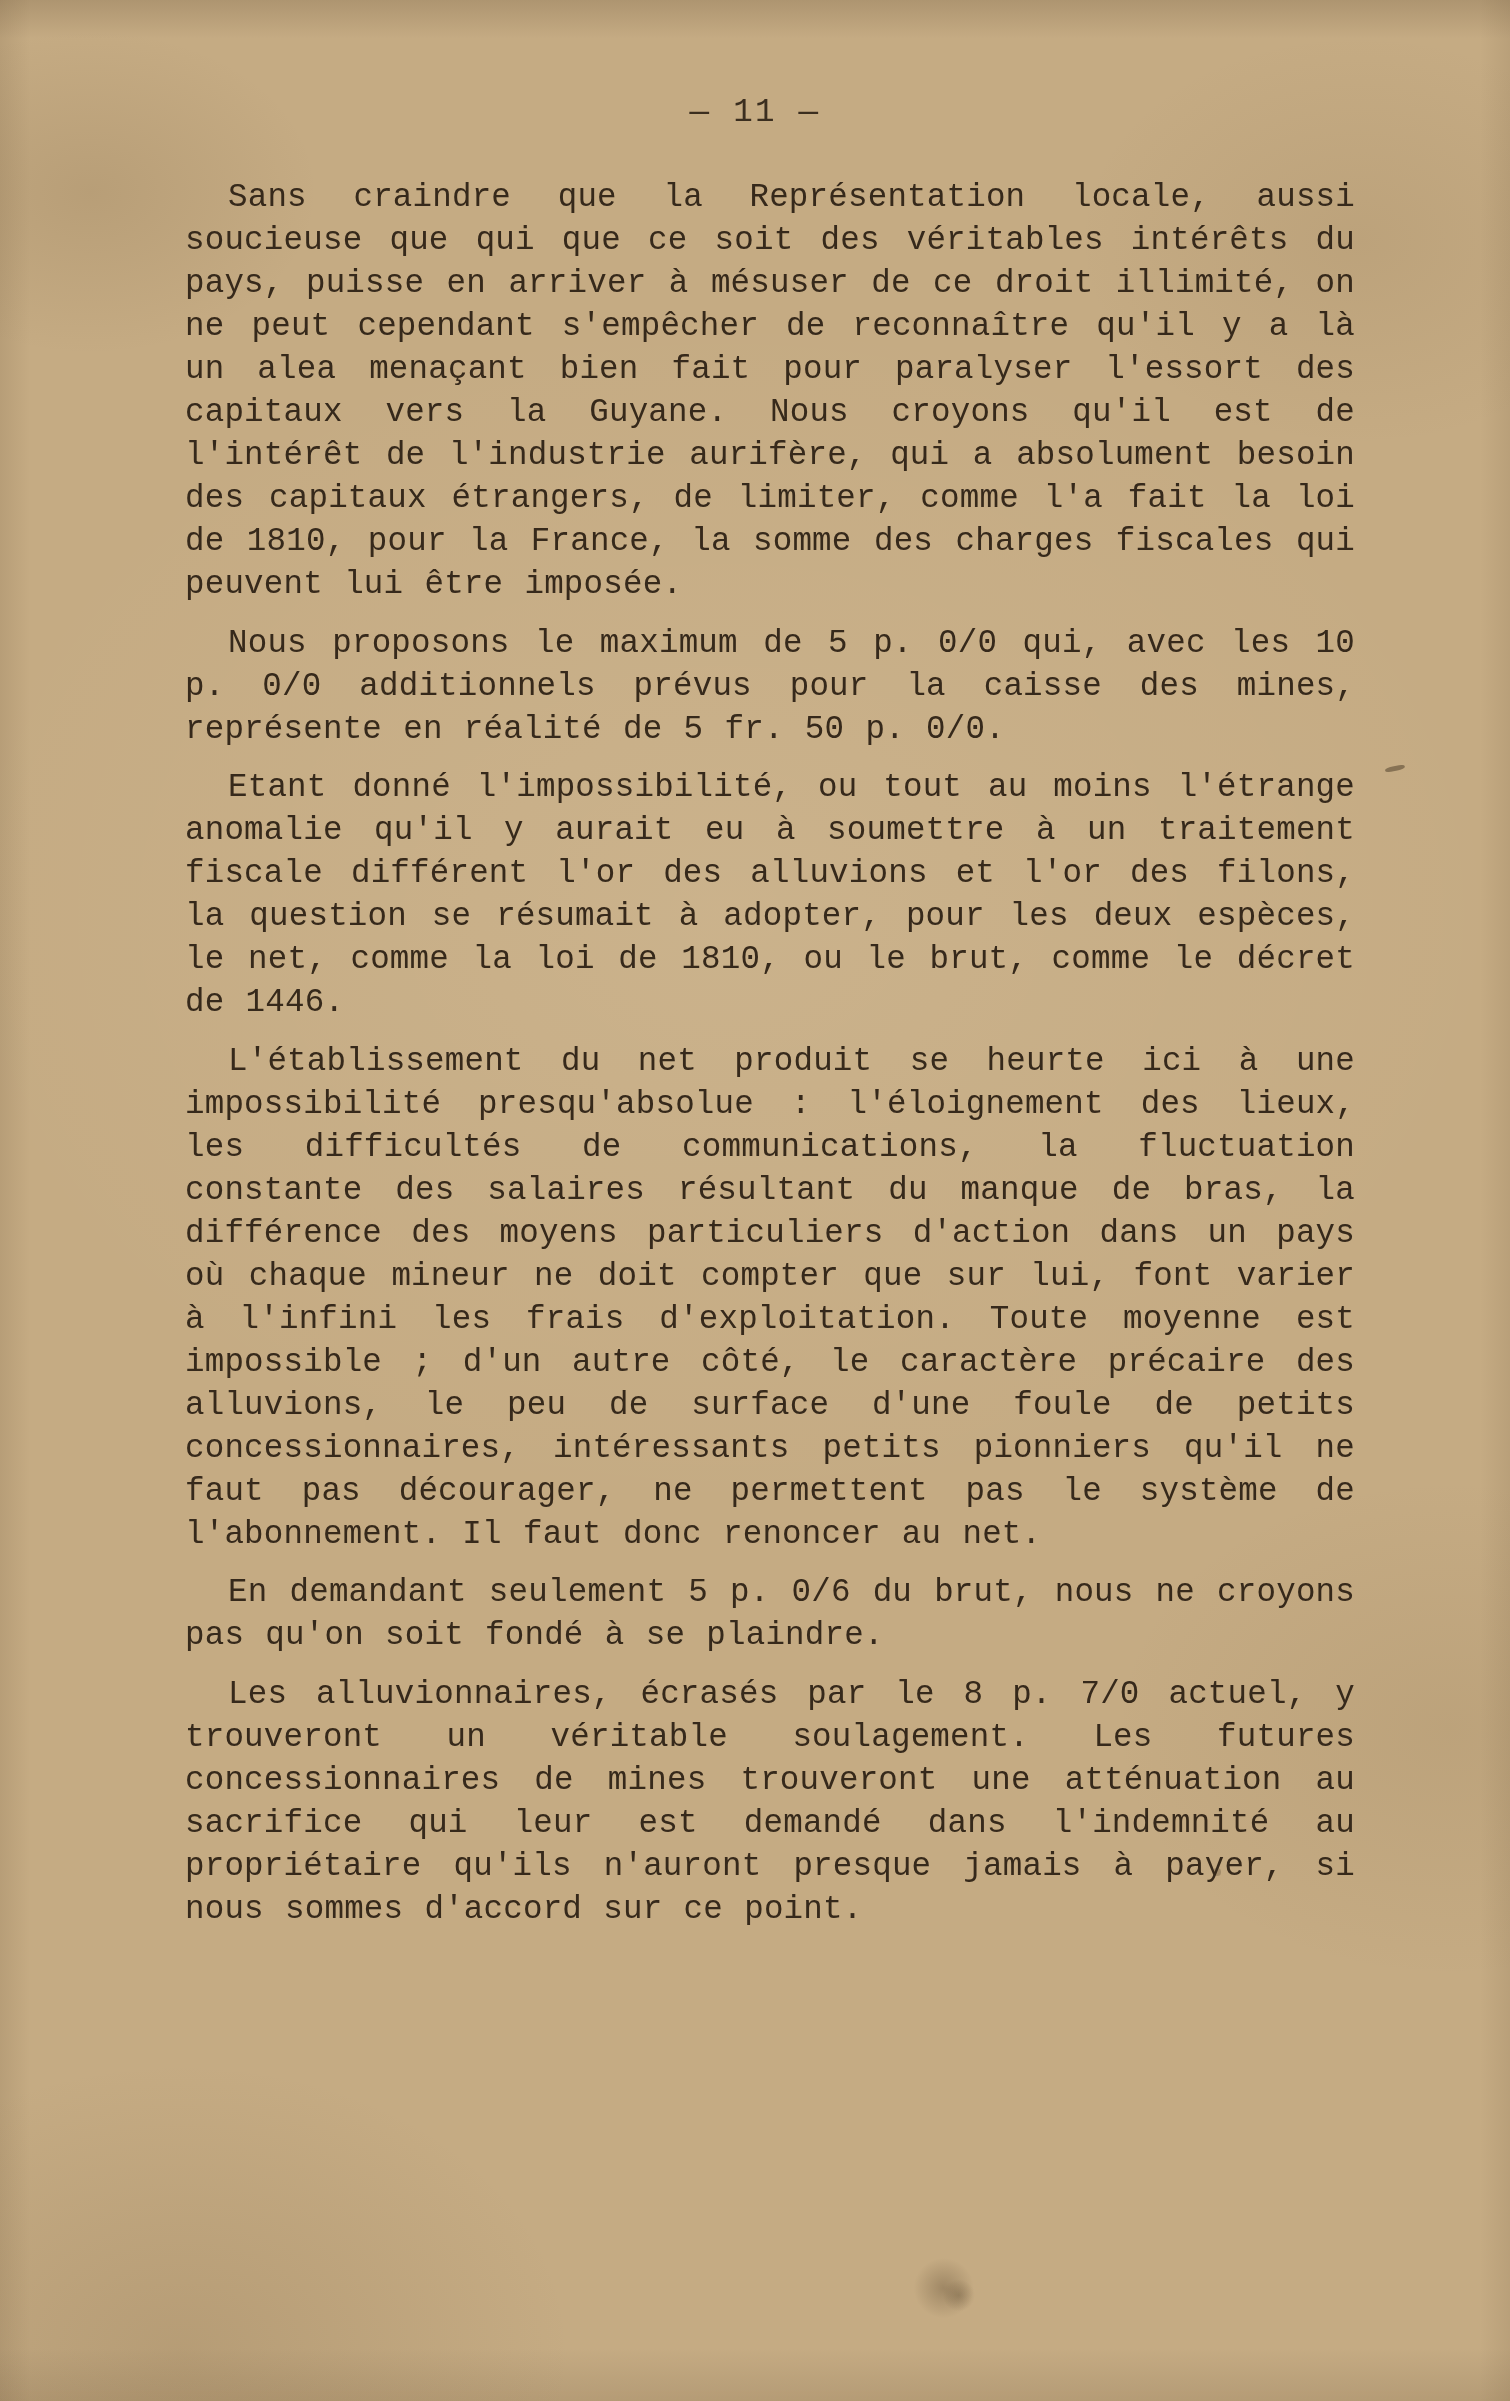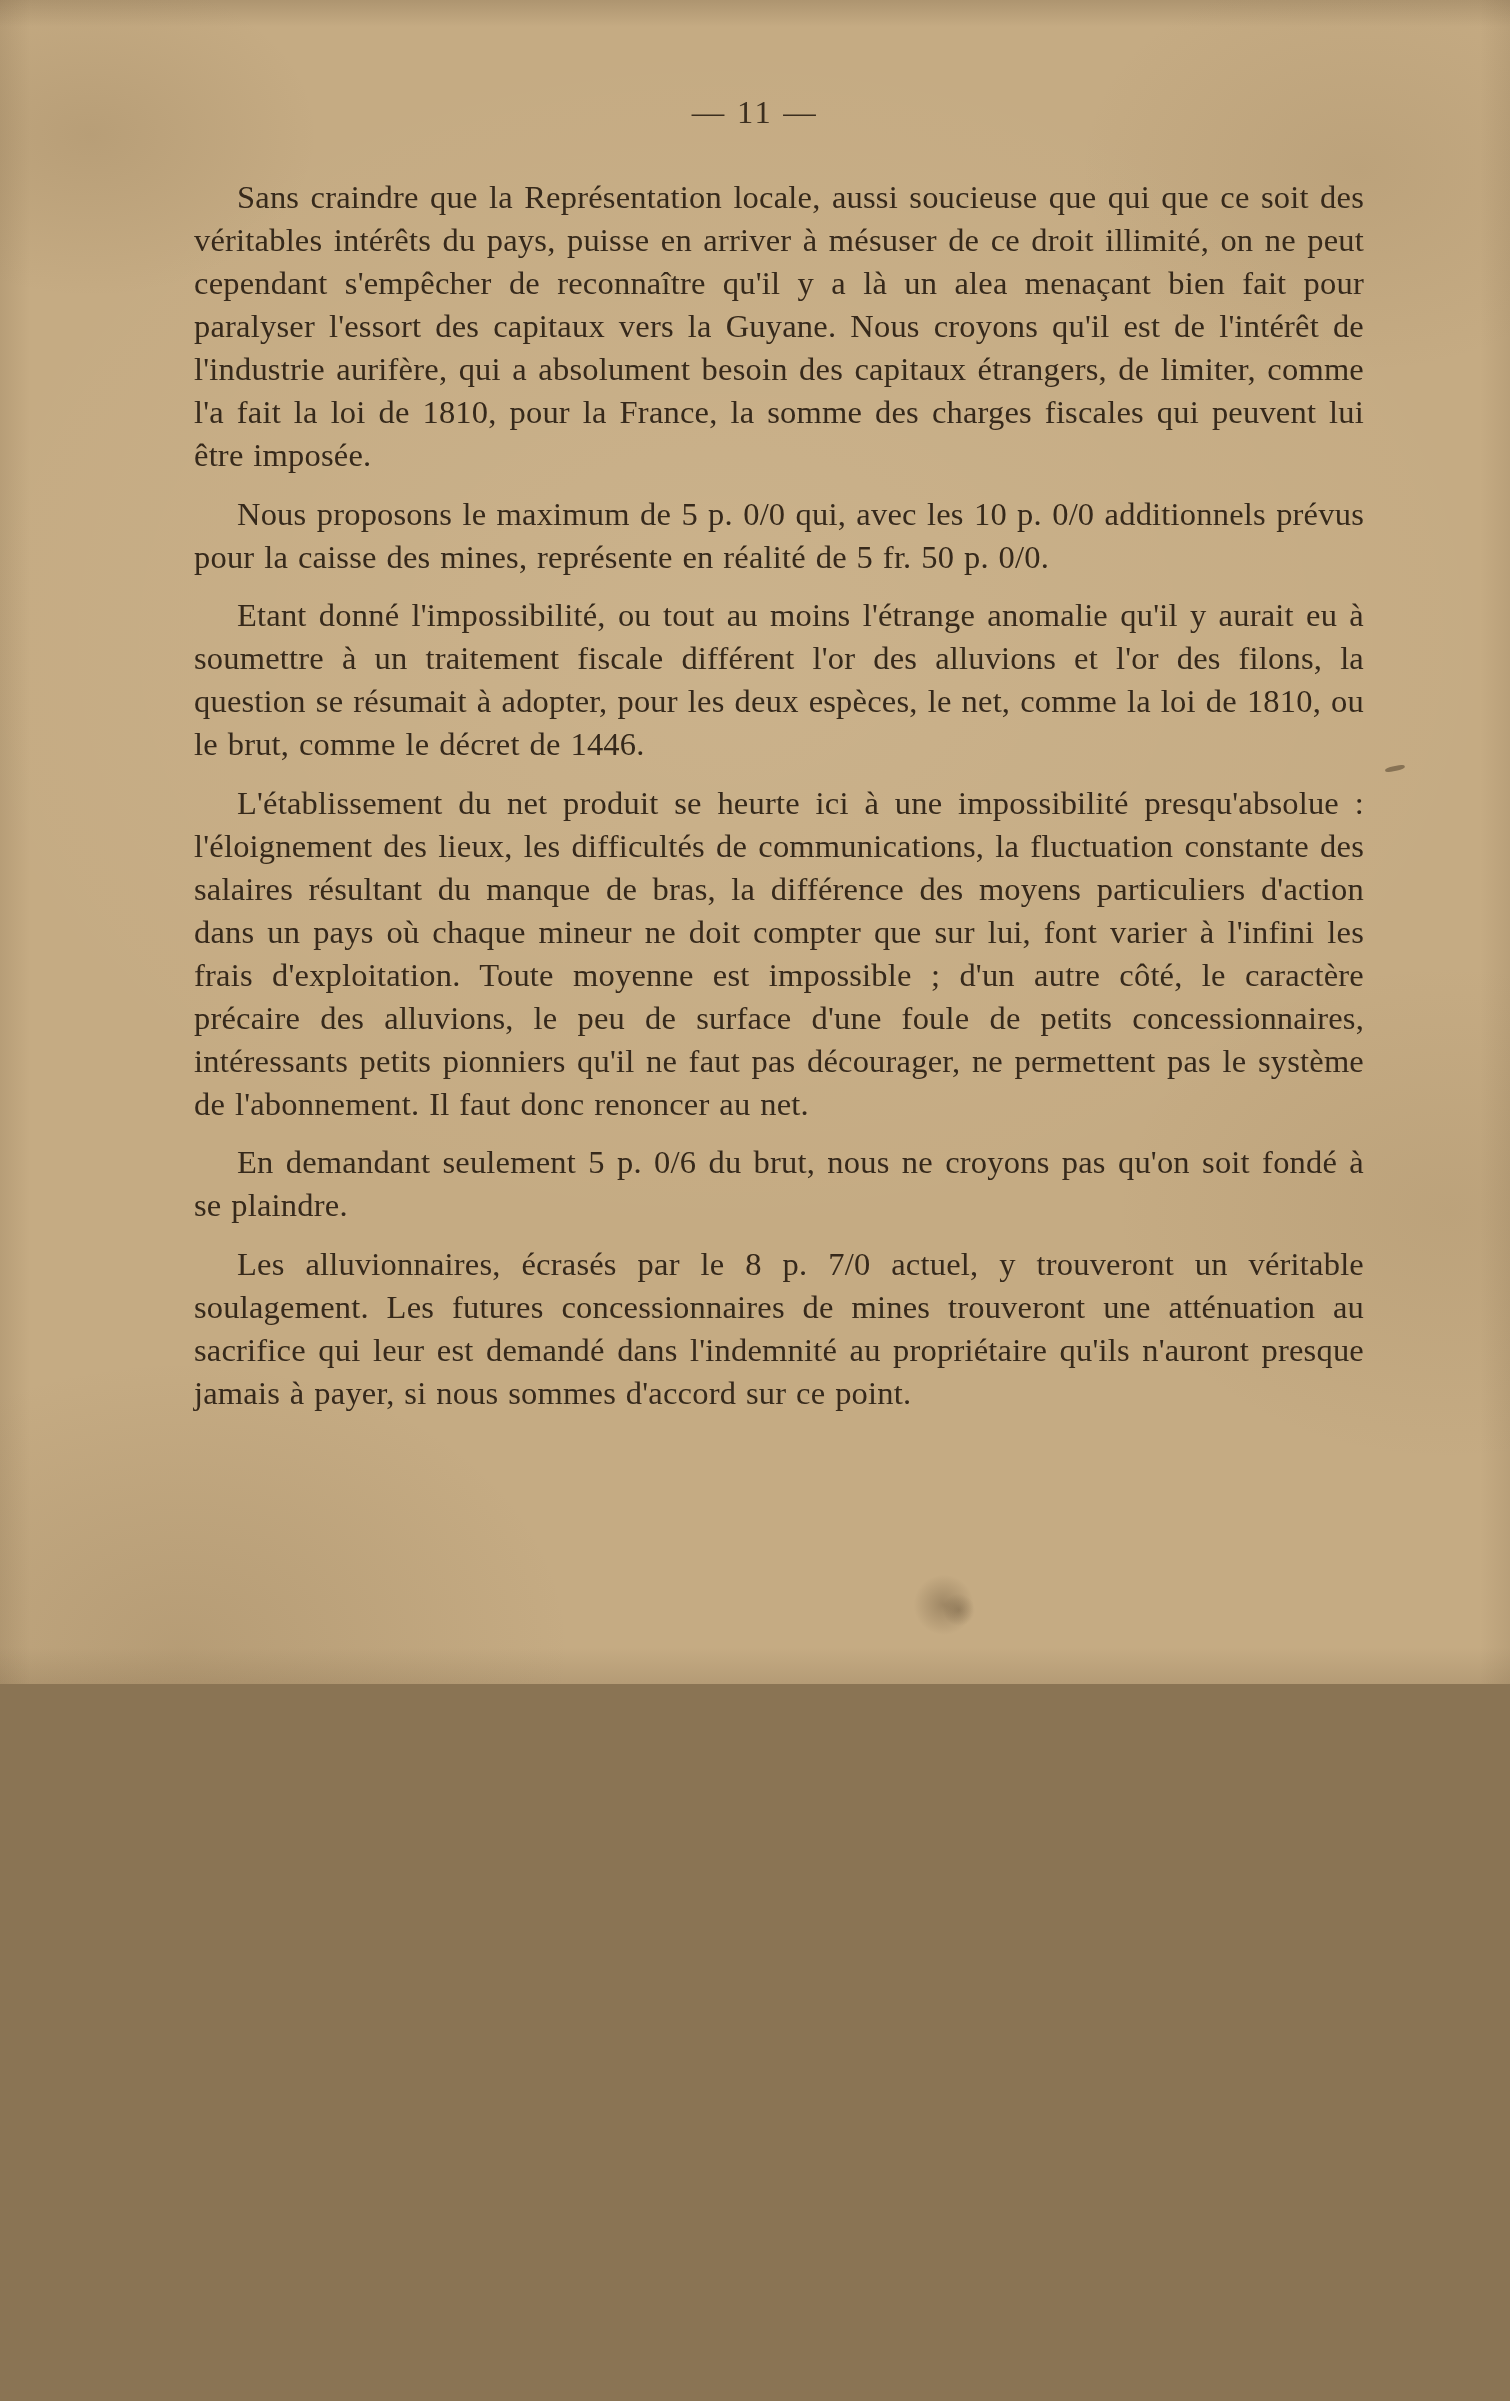--- a/index.html
+++ b/index.html
@@ -3,56 +3,56 @@
 <meta charset="utf-8">
 <style>
   html, body {
     margin: 0;
     padding: 0;
     background: #8a7454;
   }
   .page {
     position: relative;
     width: 1510px;
-    height: 1684px;
+    height: 2401px;
     overflow: hidden;
     background-color: #c5ab83;
     background-image:
       
       radial-gradient(circle 43px at 62.5% 95.3%, rgba(70,52,30,0.30), rgba(70,52,30,0) 70%),
       radial-gradient(circle 23px at 63.5% 95.6%, rgba(60,44,24,0.25), rgba(60,44,24,0) 70%),
       
       radial-gradient(ellipse 402px 294px at 90% 10%, rgba(110,85,52,0.10), rgba(110,85,52,0) 70%),
       radial-gradient(ellipse 542px 402px at 12% 98%, rgba(104,80,48,0.16), rgba(104,80,48,0) 72%),
       radial-gradient(ellipse 480px 356px at 96% 72%, rgba(110,86,52,0.10), rgba(110,86,52,0) 70%),
       radial-gradient(ellipse 325px 232px at 6% 8%, rgba(104,80,48,0.14), rgba(104,80,48,0) 70%),
       
       radial-gradient(ellipse 1006px 774px at 48% 38%, rgba(255,242,216,0.10), rgba(255,242,216,0) 78%),
       
       linear-gradient(to bottom, rgba(80,60,36,0.20), rgba(80,60,36,0) 1.6%),
       linear-gradient(to top, rgba(80,60,36,0.14), rgba(80,60,36,0) 2.2%),
       linear-gradient(to right, rgba(80,60,36,0.12), rgba(80,60,36,0) 2.0%),
       linear-gradient(to left, rgba(80,60,36,0.10), rgba(80,60,36,0) 2.0%);
-    font-family: Liberation Serif, serif;
+    font-family: Liberation Mono, monospace;
     color: #36291b;
   }
   .page-number {
     position: absolute;
     top: 94px;
     left: 0;
     width: 100%;
     text-align: center;
     font-size: 32.5px;
     letter-spacing: 2.3px;
     color: #3b2e1f;
   }
   .text-block {
     position: absolute;
     top: 176px;
-    left: 194px;
+    left: 185px;
     width: 1170px;
     font-size: 32.5px;
     line-height: 43px;
     text-align: justify;
     text-justify: inter-word;
   }
   .para {
     margin: 0 0 15.5px 0;
     text-indent: 43px;
     letter-spacing: 0.2px;

